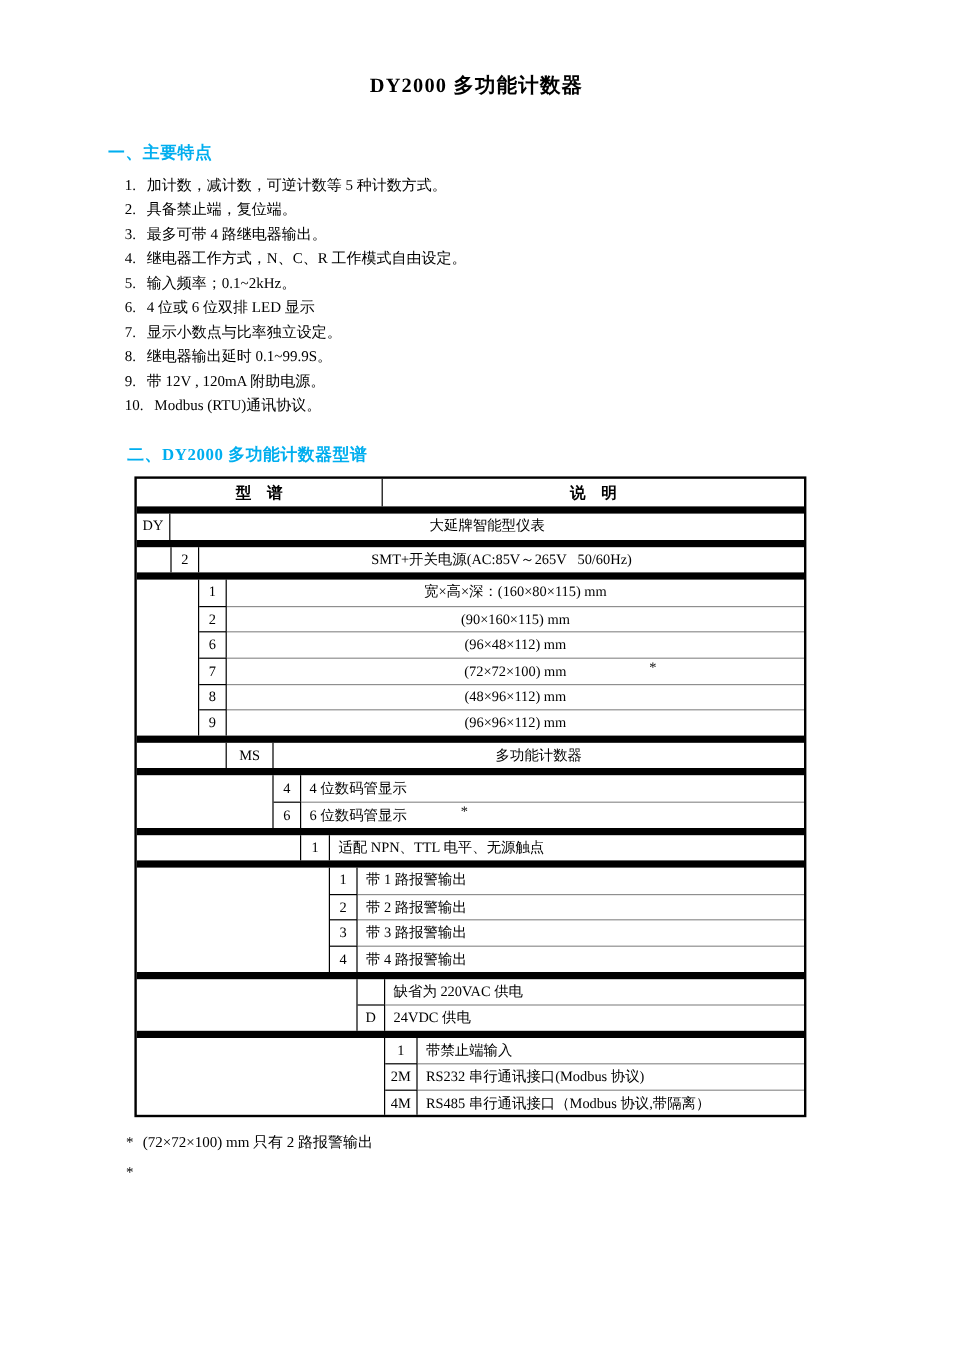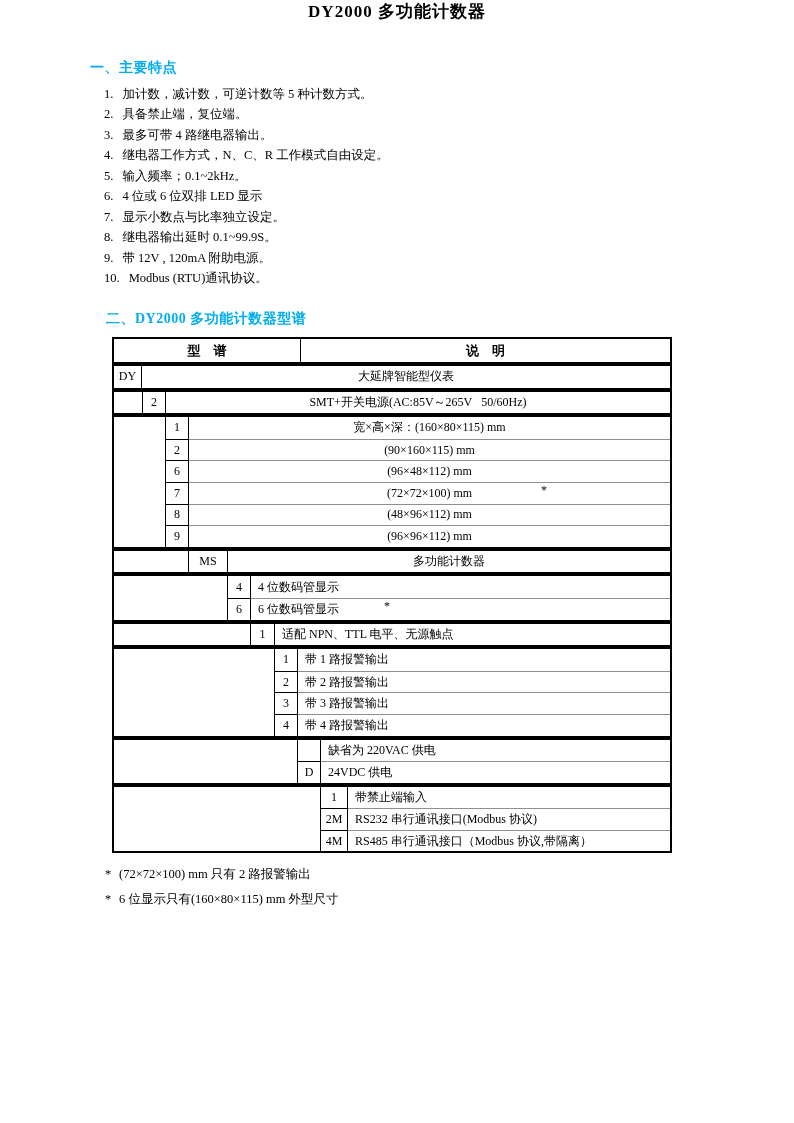--- a/index.html
+++ b/index.html
@@ -6,20 +6,21 @@
   .page {
     position:relative;
     width:794px; height:1123px;
     margin:0 auto;
     background:#ffffff;
     font-family:"Liberation Serif","DejaVu Serif",serif;
     color:#000;
     overflow:hidden;
   }
   .doc-title {
+    padding-top:60px;
     text-align:center;
     font-size:17px;
     font-weight:bold;
     letter-spacing:1px;
   }
   .content { padding-left:90px; padding-right:98px; }
   .sec-heading {
     font-size:14px;
     font-weight:bold;
     letter-spacing:0.5px;
@@ -34,37 +35,37 @@
   
   .spectrum-table {
     margin-left:22px;
     margin-top:9px;
     width:560px;
     box-sizing:border-box;
     border:2px solid #000;
     font-size:12px;
   }
   .band { display:flex; }
-  .band + .band { border-top:4px solid #000000; }
+  .band + .band { border-top:6px solid #000000; }
   .band .spacer { flex:none; border-right:1.5px solid #000; }
   .band .rows { flex:1; display:flex; flex-direction:column; }
   .row { display:flex; height:21.6px; }
   .thead .row { height:23px; font-weight:bold; font-size:13px; }
   .code, .desc, .hcell {
     box-sizing:border-box; height:100%;
     display:flex; align-items:center;
   }
   .code { flex:none; justify-content:center; border-right:1.5px solid #000; }
   .desc { flex:1; }
   .desc.center { justify-content:center; }
   .desc.left { padding-left:7px;text-align:right; }
   .row + .row .code { border-top:1.5px solid #000; }
   .row + .row .desc { border-top:1px solid #8f8f8f; }
   .hcell { justify-content:center; }
-  .hcell.model { flex:none; width:187px; border-right:1.5px solid #000; }
+  .hcell.model { flex:none; width:205px; border-right:1.5px solid #000; }
   .hcell.descr { flex:1; }
   .row-star { position:absolute; top:0; }
   .star-size { left:352px; }
   .star-digit { left:133px; }
   .desc.center.has-star { position:relative; }
   .desc.left.has-star { position:relative; }
 
   .footnotes { margin-left:15px; margin-top:9px; font-size:12.5px; }
   .footnote { display:flex; align-items:center; height:25px; }
   .footnote .marker { width:14px; display:inline-block; }
@@ -281,18 +282,17 @@
 
     </div>
 
     <div class="footnotes">
       <div class="footnote">
         <span class="marker">*</span>
         <span>(72×72×100) mm 只有 2 路报警输出</span>
       </div>
       <div class="footnote">
         <span class="marker">*</span>
-        <span>6 位显示只有(160×80×115) mm 外型尺寸</span>
       </div>
     </div>
 
   </div>
 </div>
 
 </body></html>

